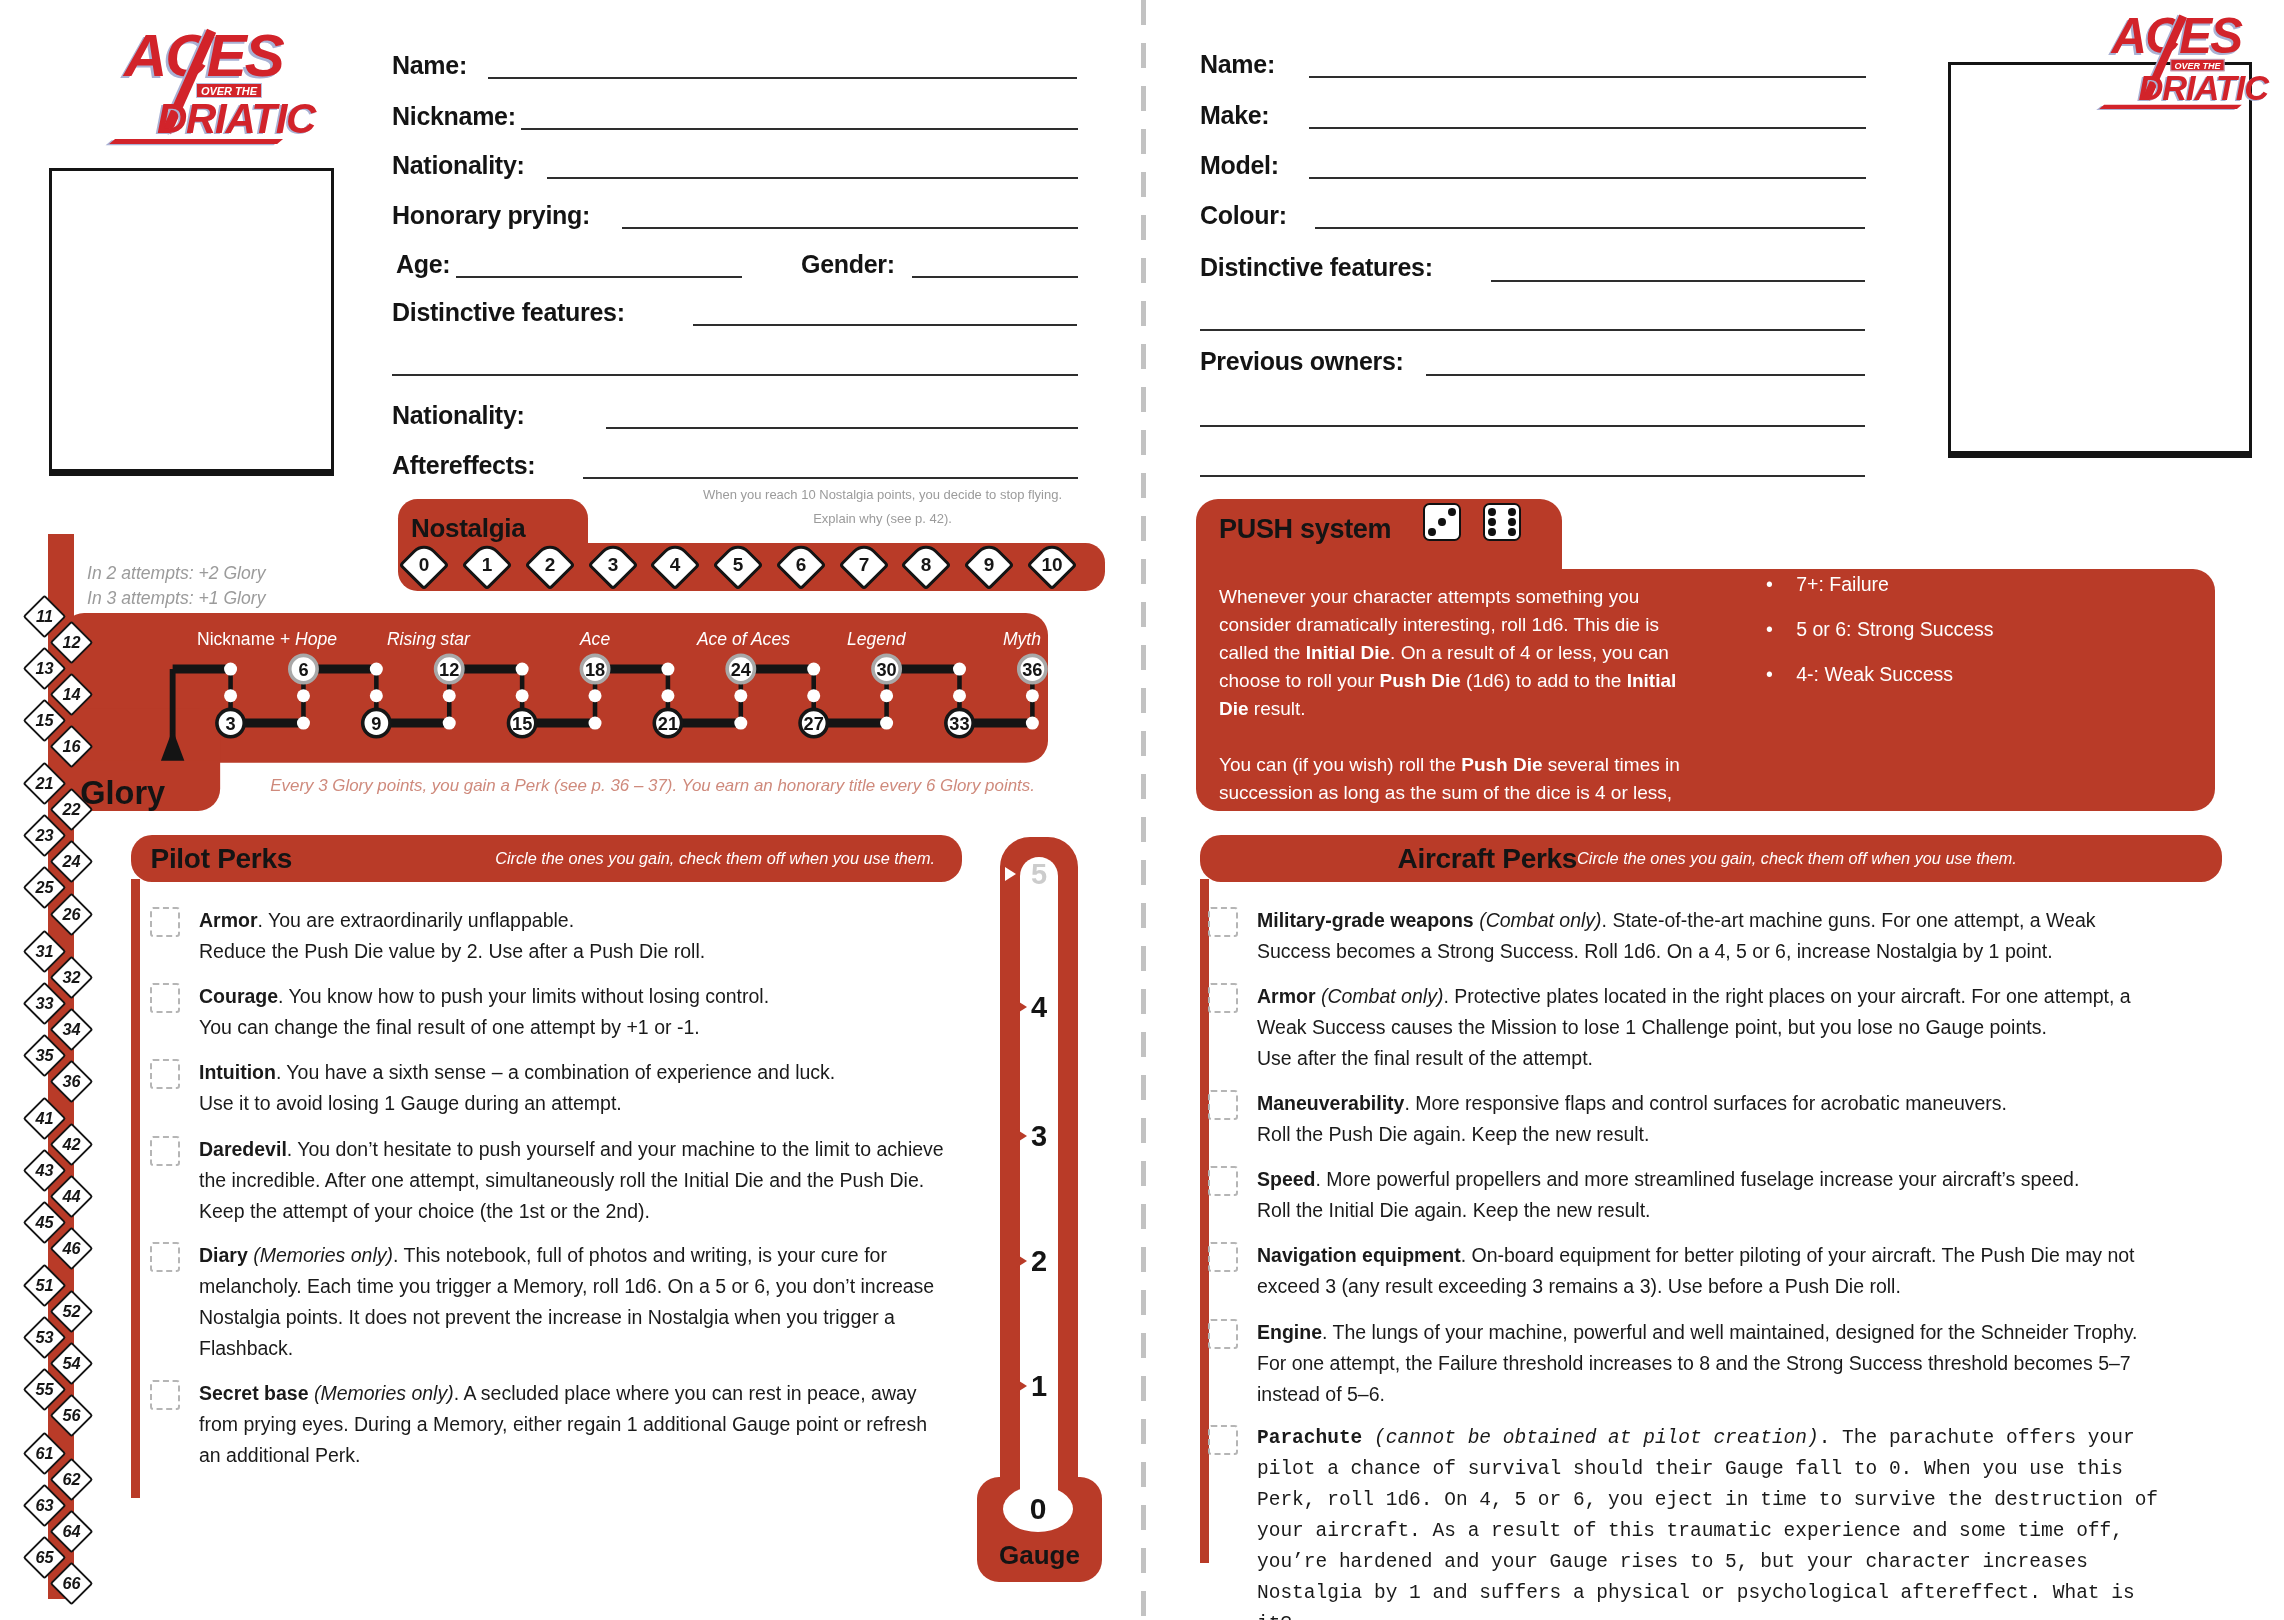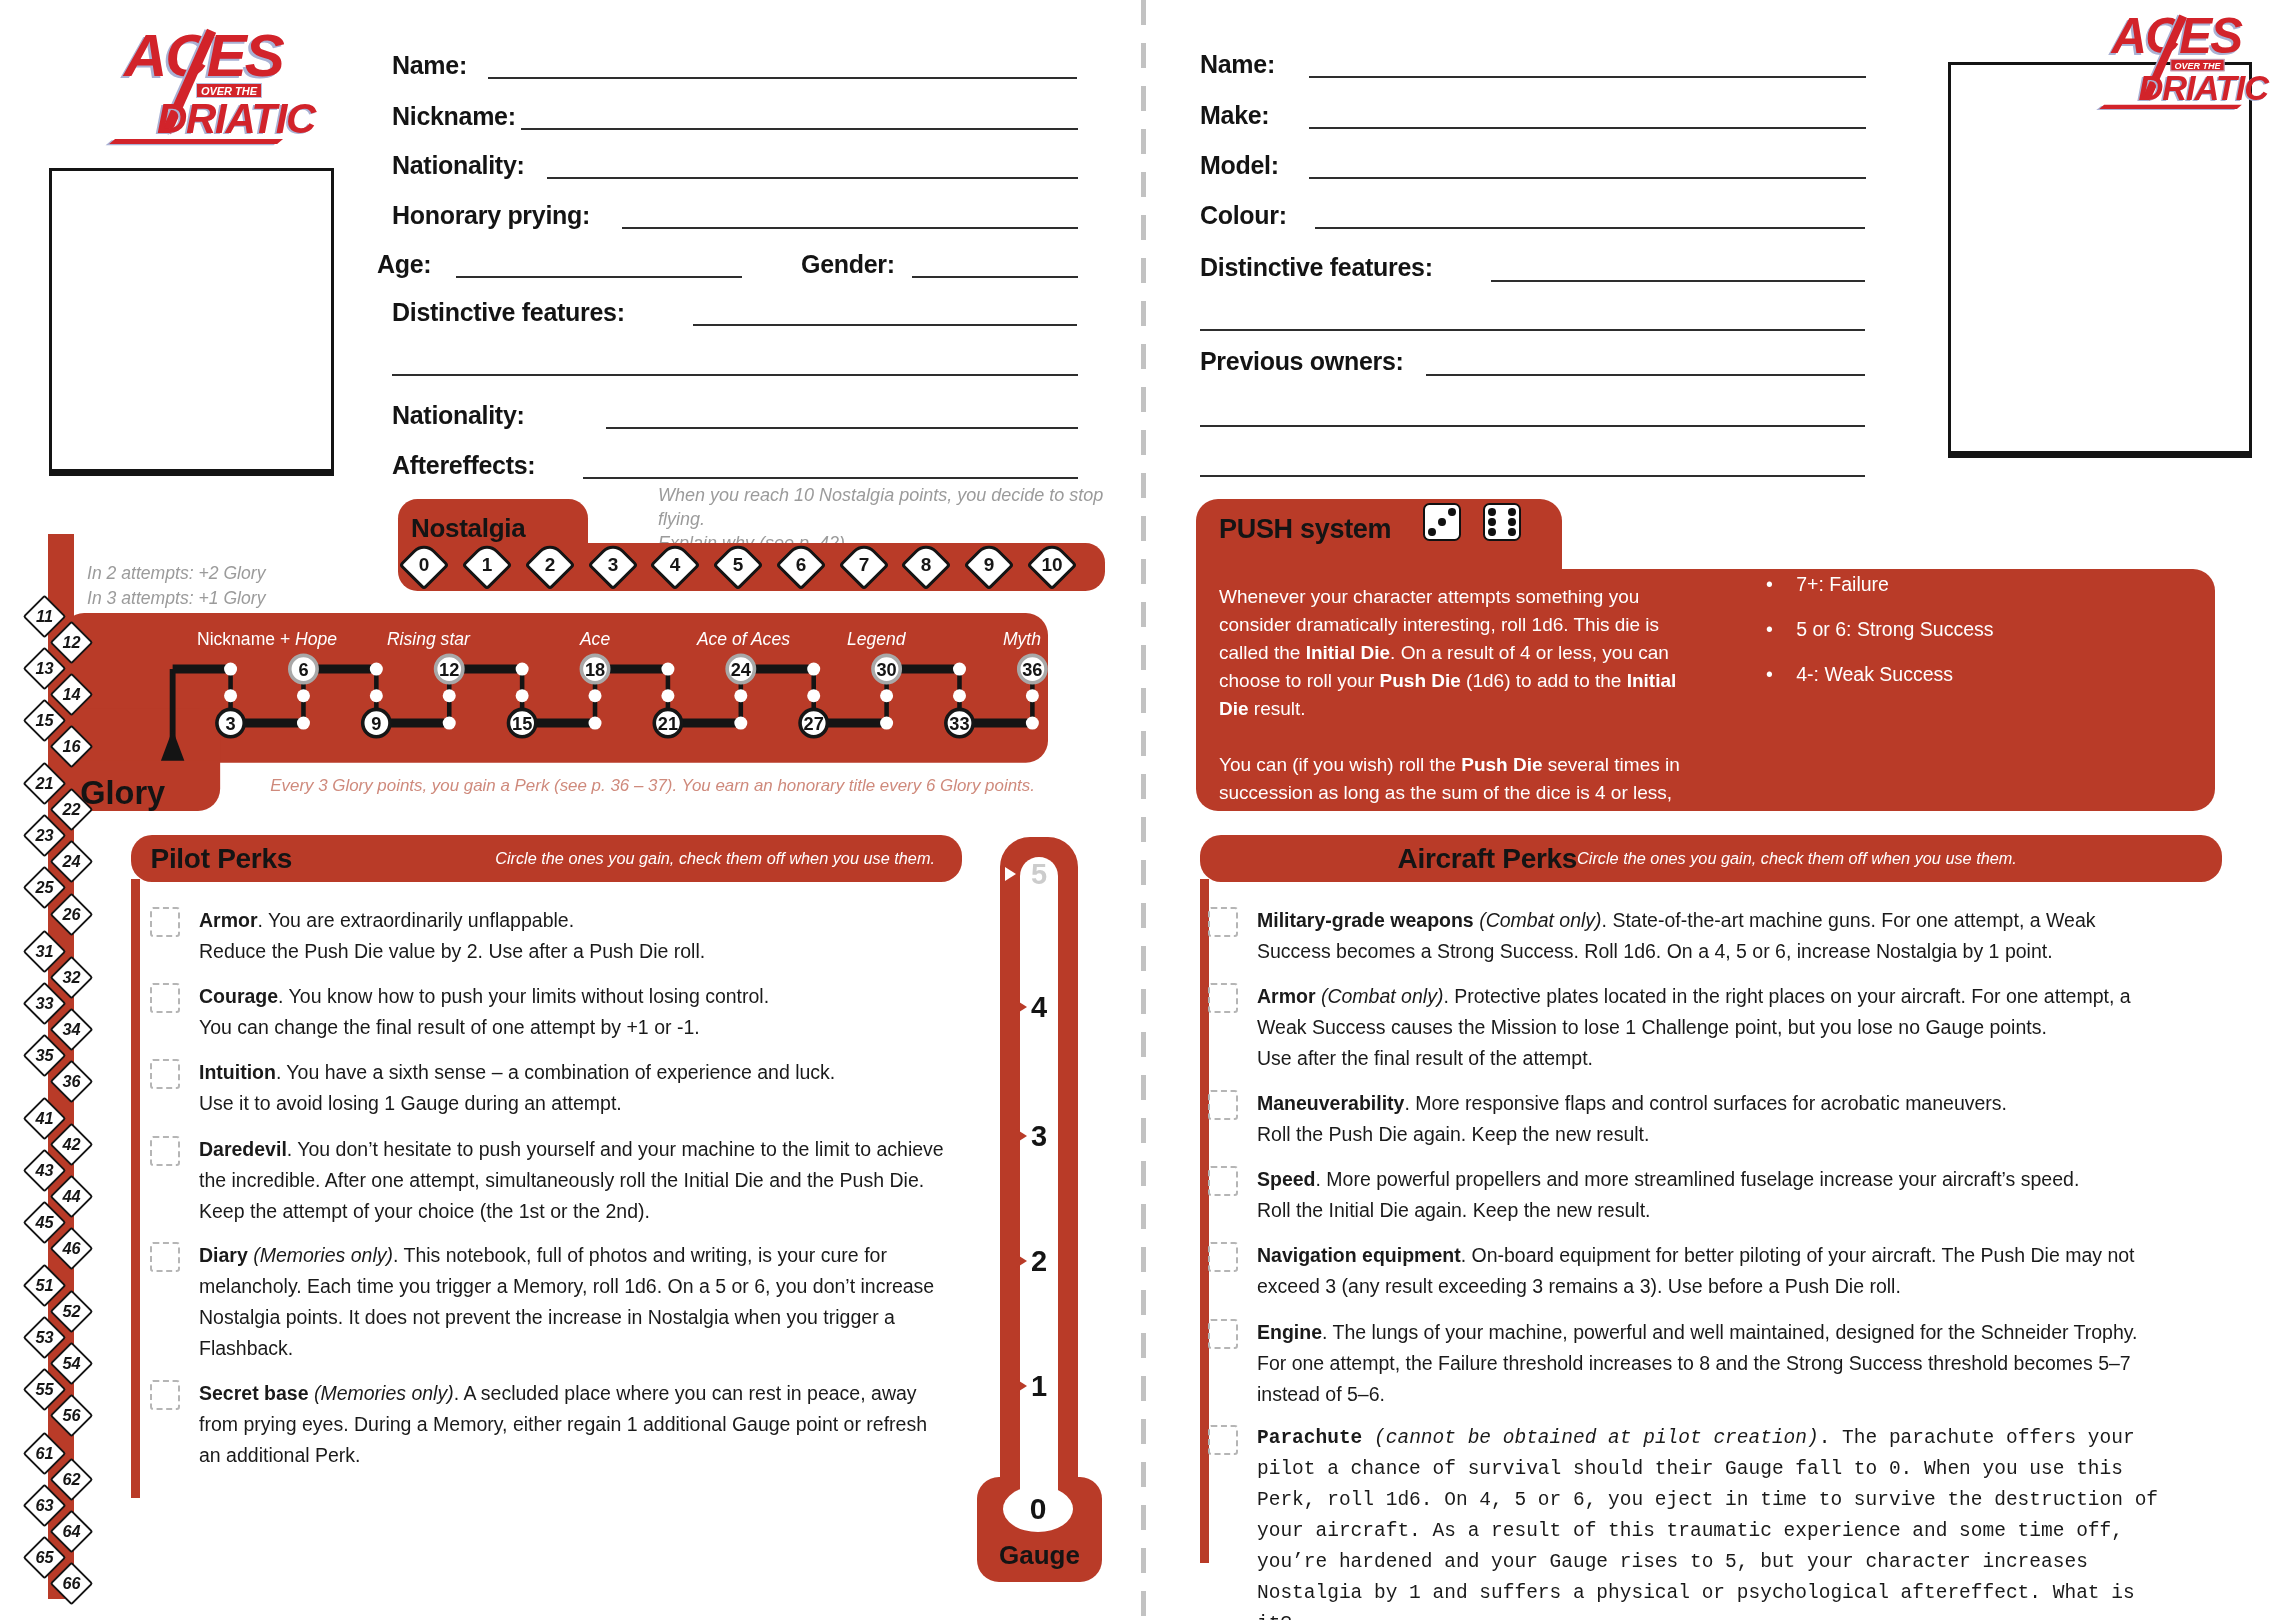--- a/index.html
+++ b/index.html
@@ -16,21 +16,21 @@
   .fline{position:absolute;height:0;border-top:2px solid #2e2e2e;}
   .boxtitle{font-size:27px;font-weight:bold;color:#141414;letter-spacing:-0.3px;}
   .m-head{position:absolute;left:49px;top:494px;width:290px;height:64px;background:#b93b28;border-radius:21px;
           display:flex;align-items:center;justify-content:center;z-index:2;}
   .m-rules{position:absolute;left:87px;top:561px;font-size:17.6px;font-style:italic;color:#9b9b9b;line-height:25px;white-space:pre-line;z-index:2;}
   .ribbon{position:absolute;left:48px;top:534px;width:26px;height:1065px;background:#b93b28;z-index:1;}
   
   .n-tab{position:absolute;left:398px;top:499px;width:190px;height:59px;background:#b93b28;border-radius:19.5px 19.5px 0 0;
          display:flex;align-items:center;z-index:2;}
   .n-band{position:absolute;left:398px;top:543px;width:707px;height:48px;background:#b93b28;border-radius:0 19.5px 19.5px 19.5px;z-index:2;}
-  .n-note{position:absolute;left:658px;top:483px;width:449px;text-align:left;font-size:18px;font-style:italic;
+  .n-note{position:absolute;left:658px;top:483px;width:449px;text-align:center;font-size:13px;
           color:#9b9b9b;line-height:24px;white-space:pre-line;}
   .n-diamond{position:absolute;width:30px;height:30px;background:#fff;border:3.3px solid #141414;
              border-radius:42% 3.9px 3.9px 3.9px;transform:rotate(45deg);z-index:3;}
   .n-diamond span{position:absolute;inset:0;display:flex;align-items:center;justify-content:center;
                   transform:rotate(-45deg);font-size:19px;font-weight:600;}
   
   .d-diamond{position:absolute;width:27px;height:27px;background:#fff;border:2.6px solid #141414;border-radius:2.6px;
              transform:rotate(45deg);z-index:4;}
   .d-diamond span{position:absolute;inset:0;display:flex;align-items:center;justify-content:center;
                   transform:rotate(-45deg);font-size:16.3px;font-weight:600;font-style:italic;}
@@ -87,21 +87,21 @@
   <div class="photo" style="left:49px;top:168px;width:279px;height:298px;"></div>
   <div id="fieldsL">
       <div class="flabel" style="left: 392px; top: 51px;">Name:</div>
       <div class="fline" style="left: 488px; width: 589px; top: 77px;"></div>
       <div class="flabel" style="left: 392px; top: 102px;">Nickname:</div>
       <div class="fline" style="left: 521px; width: 557px; top: 128px;"></div>
       <div class="flabel" style="left: 392px; top: 151px;">Nationality:</div>
       <div class="fline" style="left: 547px; width: 531px; top: 177px;"></div>
       <div class="flabel" style="left: 392px; top: 201px;">Honorary prying:</div>
       <div class="fline" style="left: 622px; width: 456px; top: 227px;"></div>
-      <div class="flabel" style="left: 377px; top: 250px; text-align: center;">Age:</div>
+      <div class="flabel" style="left: 396px; top: 250px; text-align: center;">Age:</div>
       <div class="fline" style="left: 456px; width: 286px; top: 276px;"></div>
       <div class="flabel" style="left: 801px; top: 250px;">Gender:</div>
       <div class="fline" style="left: 912px; width: 166px; top: 276px;"></div>
       <div class="flabel" style="left: 392px; top: 298px;">Distinctive features:</div>
       <div class="fline" style="left: 693px; width: 384px; top: 324px;"></div>
       <div class="fline" style="left: 392px; width: 686px; top: 374px;"></div>
       <div class="flabel" style="left: 392px; top: 401px;">Nationality:</div>
       <div class="fline" style="left: 606px; width: 472px; top: 427px;"></div>
       <div class="flabel" style="left: 392px; top: 451px;">Aftereffects:</div>
       <div class="fline" style="left: 583px; width: 495px; top: 477px;"></div>

